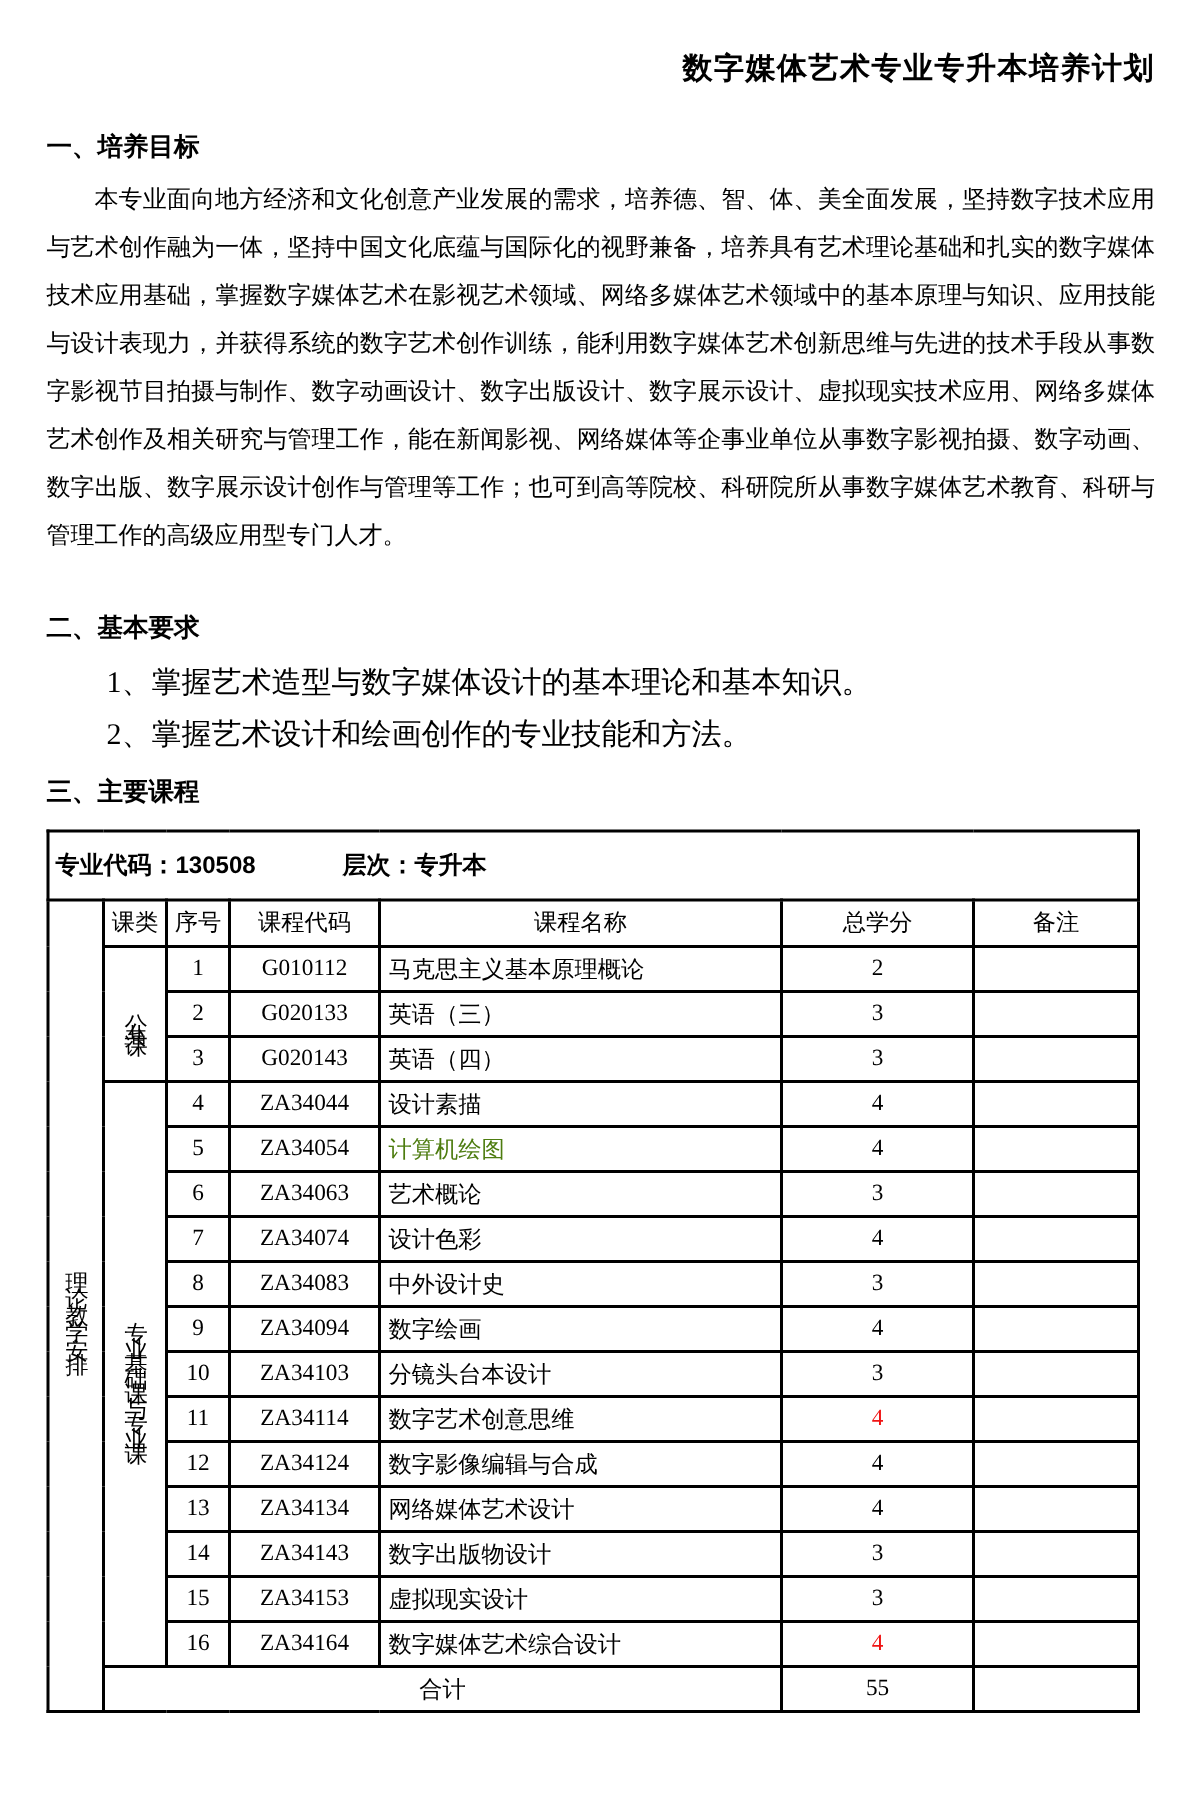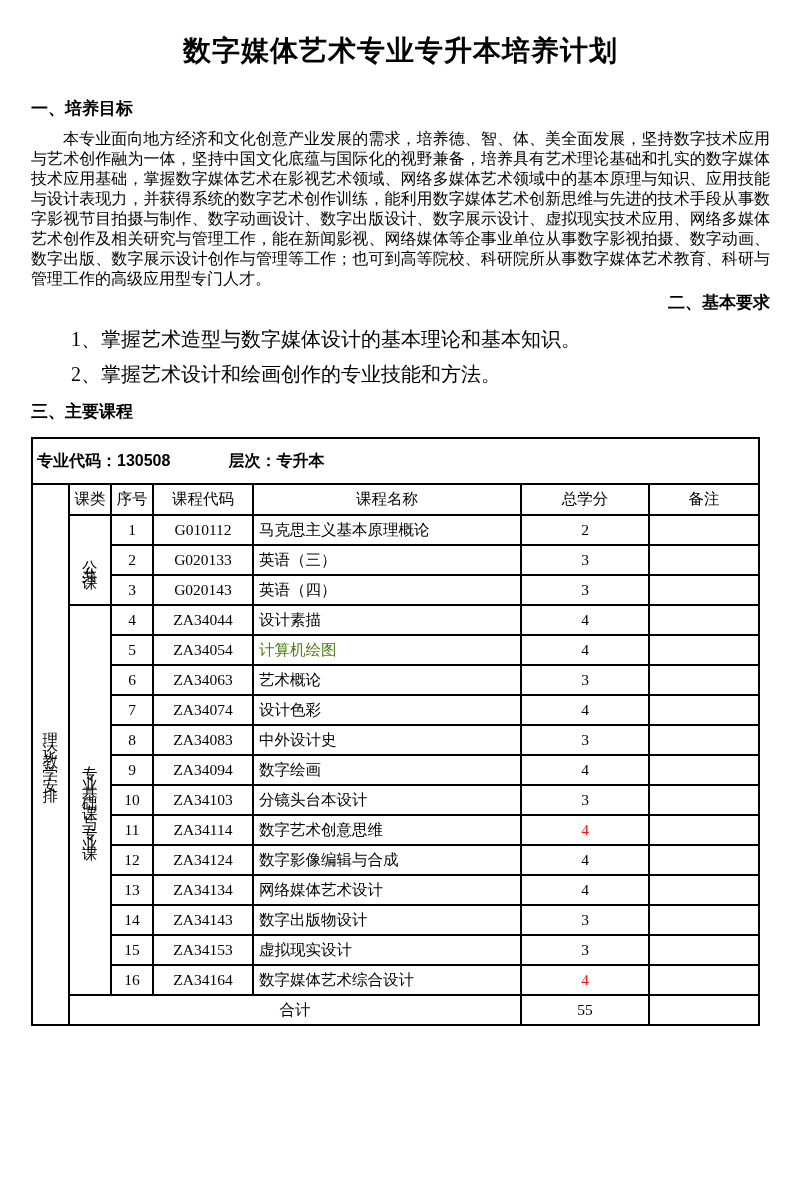--- a/index.html
+++ b/index.html
@@ -11,37 +11,37 @@
     font-family: "Liberation Serif", "DejaVu Serif", serif;
   }
   .page {
     width: 800px; height: 1200px;
     padding: 28px 30px 0 31px;
     overflow: hidden;
   }
   .doc-title {
     font-family: "Liberation Sans", "DejaVu Sans", sans-serif;
     font-weight: bold;
-    font-size: 28px;
-    text-align: center;
+    font-size: 20px;
+    text-align: right;
     margin: 4px 0 0 0;
     letter-spacing: 1px;
   }
   .sec-heading {
     font-family: "Liberation Sans", "DejaVu Sans", sans-serif;
     font-weight: bold;
     font-size: 17px;
     margin: 0;
   }
   .h1 { margin-top: 27px; }
-  .h2 { margin-top: 2px; text-align: right; }
+  .h2 { margin-top: 33px; }
   .h3 { margin-top: 16px; }
   .body-para {
     font-size: 16px;
-    line-height: 20px;
+    line-height: 32px;
     text-align: justify;
     text-indent: 2em;
     margin: 9px 0 0 0;
   }
   .req-item {
     font-size: 20px;
     line-height: 20px;
     text-indent: 2em;
     margin: 15px 0 0 0;
   }

